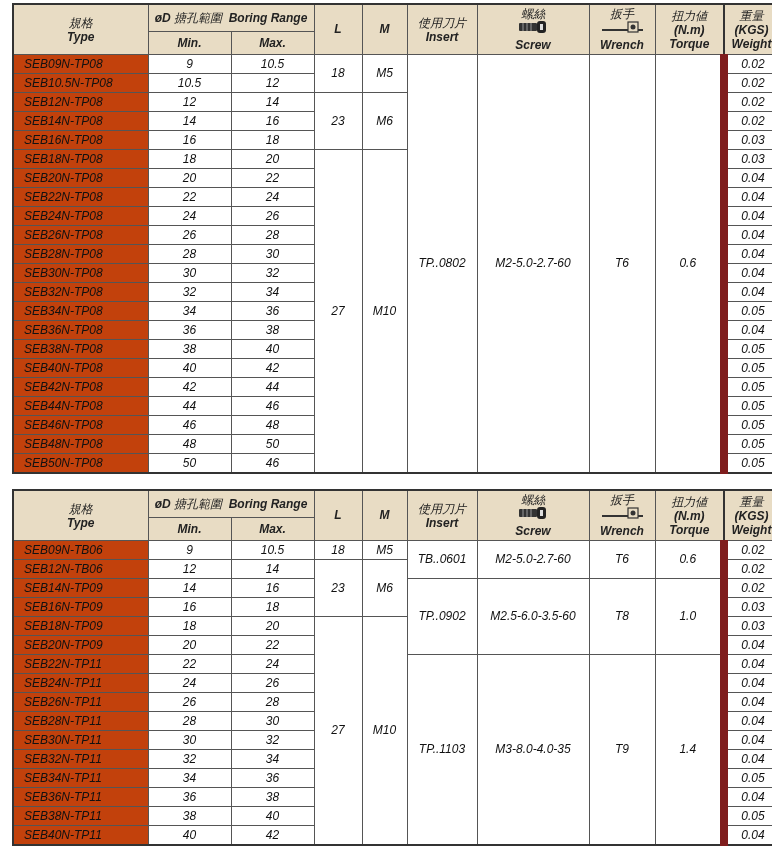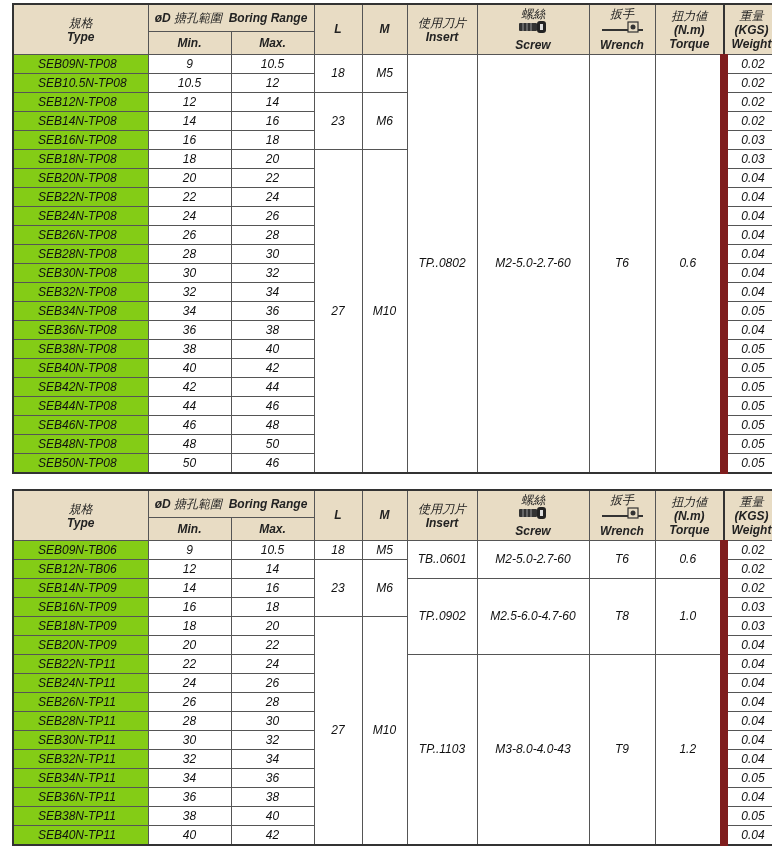--- a/index.html
+++ b/index.html
@@ -3,21 +3,21 @@
 <meta charset="utf-8">
 <style>
   html, body { margin: 0; padding: 0; background: #ffffff; }
   body { width: 772px; height: 847px; position: relative; font-family: "Liberation Sans", "DejaVu Sans", sans-serif; color: #111; }
   table.spec { position: absolute; left: 12px; border-collapse: collapse; table-layout: fixed; font-size: 12px; border: 2px solid #333; font-style: italic; }
   table.spec td, table.spec th { border: 1px solid #555; text-align: center; padding: 0; line-height: 17px; white-space: nowrap; }
   table.spec th { background: #e8dcc4; font-weight: normal; color: #222; }
   table.spec th b { font-weight: bold; color: #222; }
   table.spec th .zh { font-size: 12px; display: block; line-height: 14px; }
   table.spec th .en { font-weight: bold; display: block; line-height: 14px; font-size: 12px; }
-  table.spec td.type { background: #84cc16; text-align: left; padding-left: 24px; margin-top: 12px; }
+  table.spec td.type { background: #c2410c; text-align: left; padding-left: 10px; margin-top: 12px; }
   table.spec td.wt { border-left: 8px solid #7f1d1d; }
   #t1 { top: 3px; width: 766px; }
   #t2 { top: 489px; width: 766px; }
   .icon-screw { display: inline-block; vertical-align: middle; }
   .icon-wrench { display: inline-block; vertical-align: middle; }
   tr.h1 th { height: 26px; }
   tr.h2 th { height: 22px; }
   tbody tr td { height: 18px; }
 </style>
 </head>
@@ -323,21 +323,21 @@
         <td>14</td>
         <td rowspan="3">23</td>
         <td rowspan="3">M6</td>
         <td class="wt">0.02</td>
       </tr>
       <tr>
         <td class="type">SEB14N-TP09</td>
         <td>14</td>
         <td>16</td>
         <td rowspan="4">TP..0902</td>
-        <td rowspan="4">M2.5-6.0-4.7-60</td>
+        <td rowspan="4">M2.5-6.0-3.5-60</td>
         <td rowspan="4">T8</td>
         <td rowspan="4">1.0</td>
         <td class="wt">0.02</td>
       </tr>
       <tr>
         <td class="type">SEB16N-TP09</td>
         <td>16</td>
         <td>18</td>
         <td class="wt">0.03</td>
       </tr>
@@ -353,23 +353,23 @@
         <td class="type">SEB20N-TP09</td>
         <td>20</td>
         <td>22</td>
         <td class="wt">0.04</td>
       </tr>
       <tr>
         <td class="type">SEB22N-TP11</td>
         <td>22</td>
         <td>24</td>
         <td rowspan="10">TP..1103</td>
-        <td rowspan="10">M3-8.0-4.0-43</td>
+        <td rowspan="10">M3-8.0-4.0-35</td>
         <td rowspan="10">T9</td>
-        <td rowspan="10">1.2</td>
+        <td rowspan="10">1.4</td>
         <td class="wt">0.04</td>
       </tr>
       <tr>
         <td class="type">SEB24N-TP11</td>
         <td>24</td>
         <td>26</td>
         <td class="wt">0.04</td>
       </tr>
       <tr>
         <td class="type">SEB26N-TP11</td>

